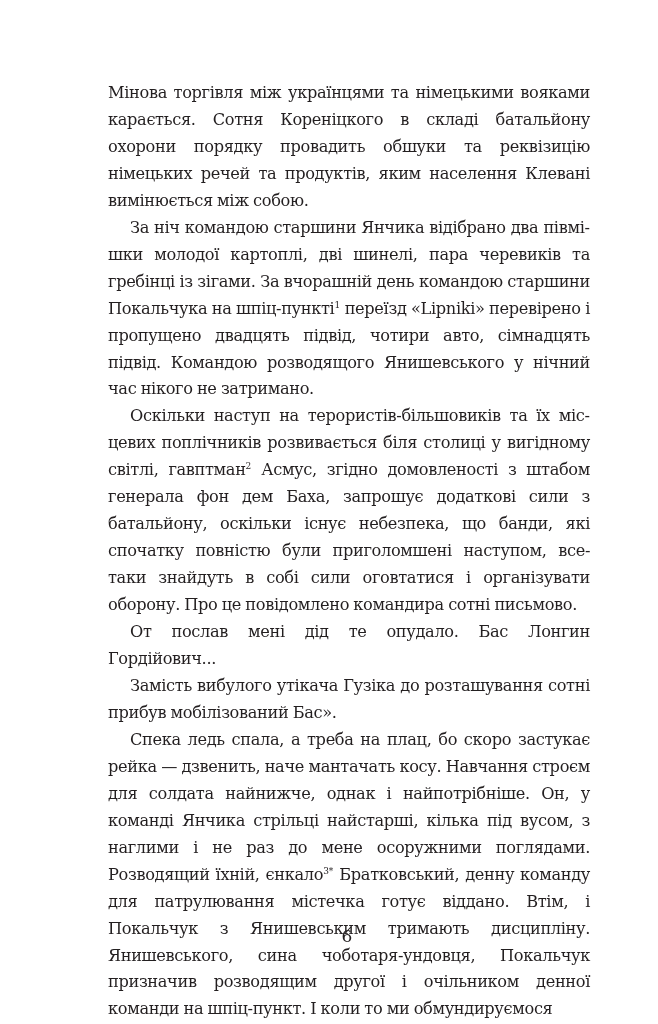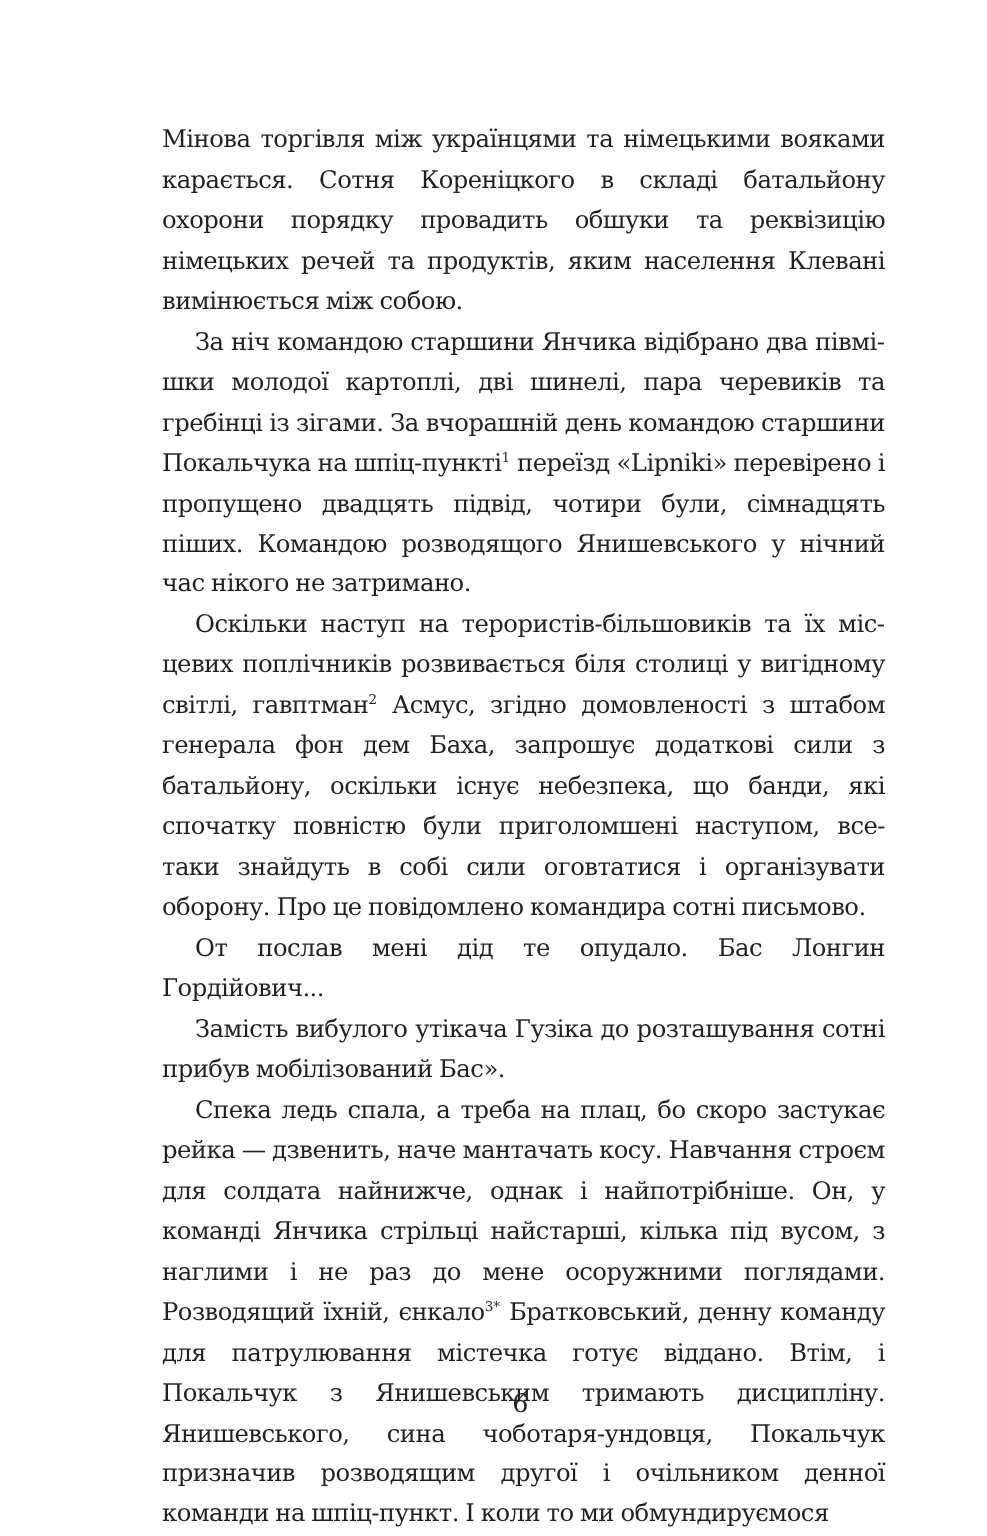--- a/index.html
+++ b/index.html
@@ -55,21 +55,21 @@
   </style>
 </head>
 <body>
 
 <div class="page">
   <div class="body-text">
     <p class="noindent">
       <span>Мінова торгівля між українцями та німецькими вояками карається. Сотня Кореніцкого в складі батальйону охорони порядку провадить обшуки та реквізицію німецьких речей та продуктів, яким населення Клевані вимінюється між собою.</span>
     </p>
     <p>
-      <span>За ніч командою старшини Янчика відібрано два півмі­шки молодої картоплі, дві шинелі, пара черевиків та гребінці із зігами. За вчорашній день командою старшини Покальчука на шпіц-пункті</span><sup>1</sup><span> переїзд «Lipniki» перевірено і пропущено двадцять підвід, чотири були, сімнадцять піших. Командою розводящого Янишевського у нічний час нікого не затримано.</span>
+      <span>За ніч командою старшини Янчика відібрано два півмі­шки молодої картоплі, дві шинелі, пара черевиків та гребінці із зігами. За вчорашній день командою старшини Покальчука на шпіц-пункті</span><sup>1</sup><span> переїзд «Lipniki» перевірено і пропущено двадцять підвід, чотири авто, сімнадцять підвід. Командою розводящого Янишевського у нічний час нікого не затримано.</span>
     </p>
     <p>
       <span>Оскільки наступ на терористів-більшовиків та їх міс­цевих поплічників розвивається біля столиці у вигідному світлі, гавптман</span><sup>2</sup><span> Асмус, згідно домовленості з штабом гене­рала фон дем Баха, запрошує додаткові сили з батальйону, оскільки існує небезпека, що банди, які спочатку повністю були приголомшені наступом, все-таки знайдуть в собі сили оговтатися і організувати оборону. Про це повідомлено командира сотні письмово.</span>
     </p>
     <p>
       <span>От послав мені дід те опудало. Бас Лонгин Гордійович...</span>
     </p>
     <p>
       <span>Замість вибулого утікача Гузіка до розташування сотні прибув мобілізований Бас».</span>
     </p>

